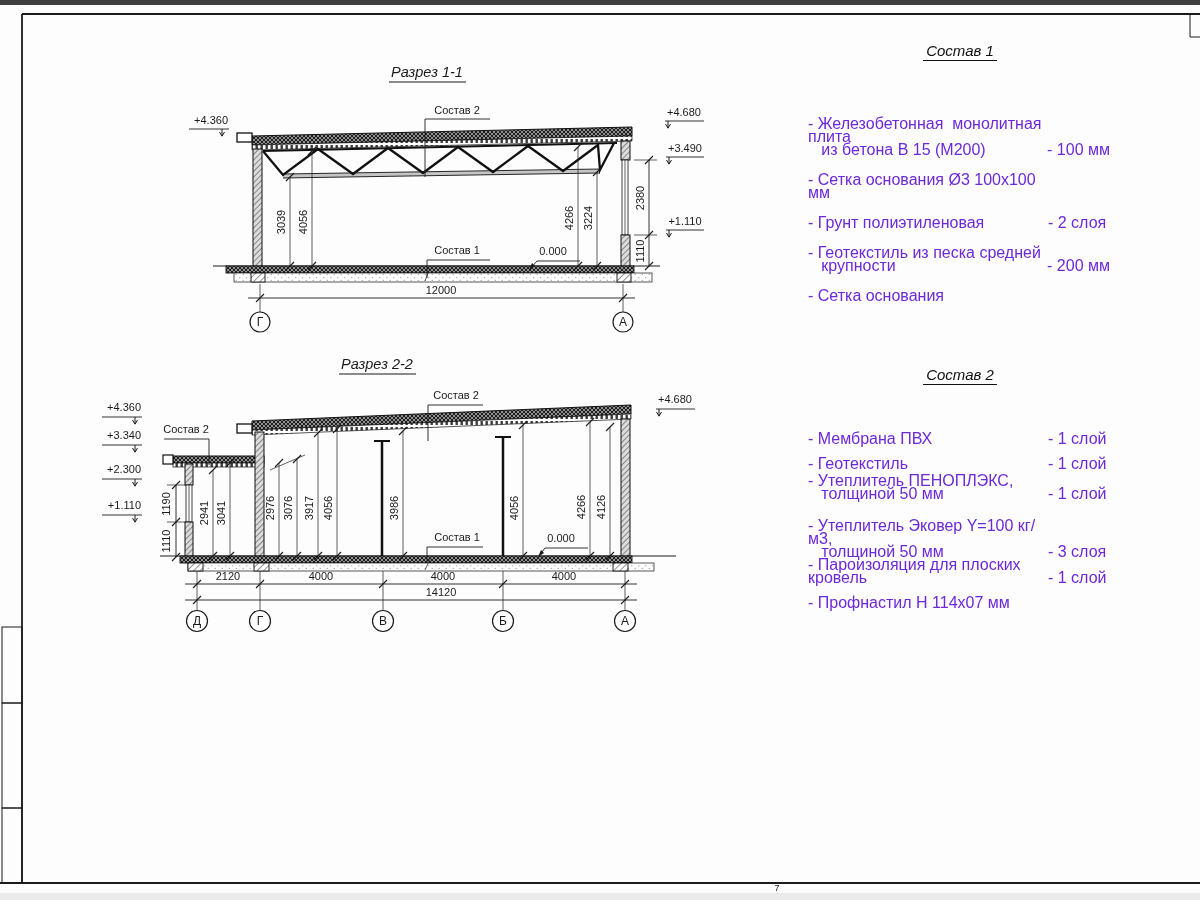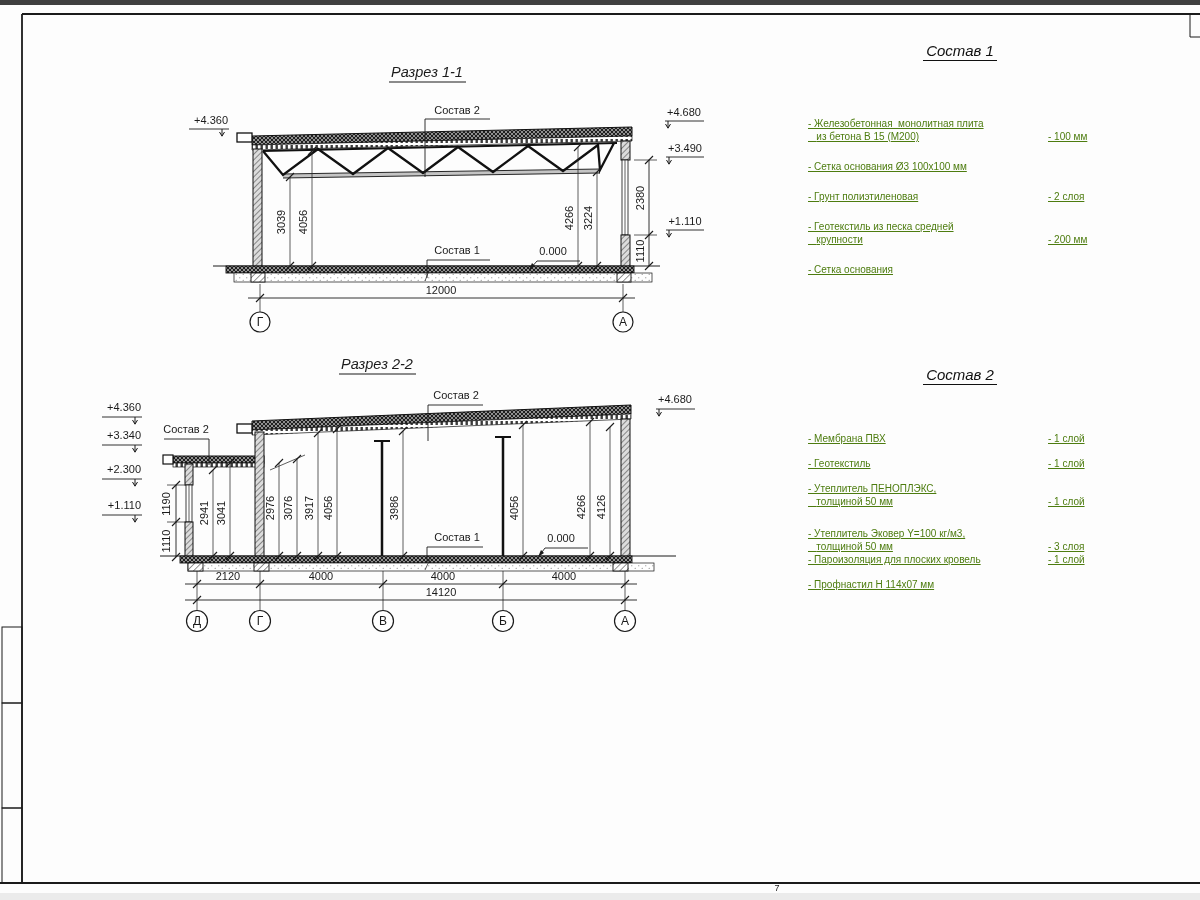--- a/index.html
+++ b/index.html
@@ -9,21 +9,21 @@
   svg text{fill:#1b1b1b;font-family:"Liberation Sans",sans-serif;}
   .ttl{font-size:14.5px;font-style:italic;}
   .dim{font-size:11px;}
   .lbl{font-size:11px;}
   .ax{font-size:12px;}
   .pg{font-size:9px;}
   .ln{stroke:#1b1b1b;}
   .thin{stroke:#2a2a2a;stroke-width:0.75;fill:none;}
   .mid{stroke:#1b1b1b;stroke-width:1;fill:none;}
   .ldr{stroke:#1b1b1b;stroke-width:0.9;fill:none;}
-  .list{position:absolute;font-size:10px;line-height:13px;color:#4d7c0f;text-decoration:underline;}
+  .list{position:absolute;font-size:16px;line-height:13px;color:#6d28d9;}
   .item{display:flex;width:302px;}
   .iname{width:240px;white-space:pre-wrap;}
   .ival{white-space:nowrap;align-self:flex-end;}
   .ltitle{position:absolute;width:200px;text-align:center;font-size:15px;font-style:italic;color:#111;}
   .ltitle span{border-bottom:1.2px solid #111;padding:0 3px 1px;}
 </style>
 </head>
 <body>
 
 <div class="page">
@@ -321,21 +321,21 @@
       <div class="ival"></div>
     </div>
   </div>
 
   <div class="ltitle" style="left:860px;top:366px;"><span>Состав 2</span></div>
   <div class="list" style="left:808px;top:432px;">
     <div class="item" style="margin-bottom:12px">
       <div class="iname">- Мембрана ПВХ</div>
       <div class="ival">- 1 слой</div>
     </div>
-    <div class="item" style="margin-bottom:12px">
+    <div class="item" style="margin-bottom:4px">
       <div class="iname">- Геотекстиль</div>
       <div class="ival">- 1 слой</div>
     </div>
     <div class="item" style="margin-bottom:19px">
       <div class="iname">- Утеплитель ПЕНОПЛЭКС,
    толщиной 50 мм</div>
       <div class="ival">- 1 слой</div>
     </div>
     <div class="item" style="margin-bottom:0">
       <div class="iname">- Утеплитель Эковер Y=100 кг/м3,

